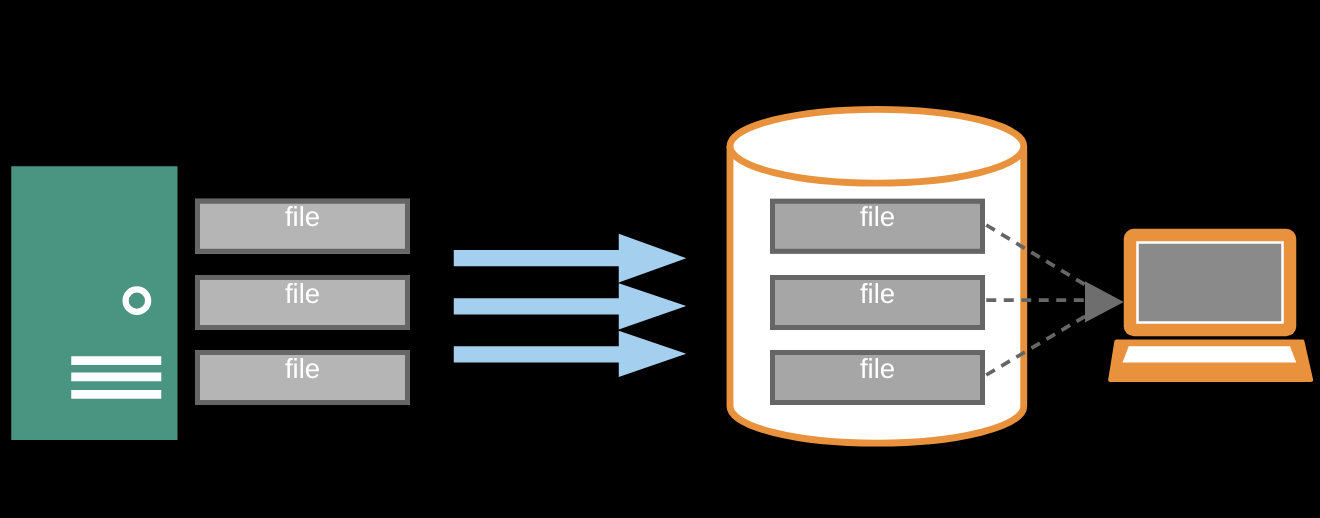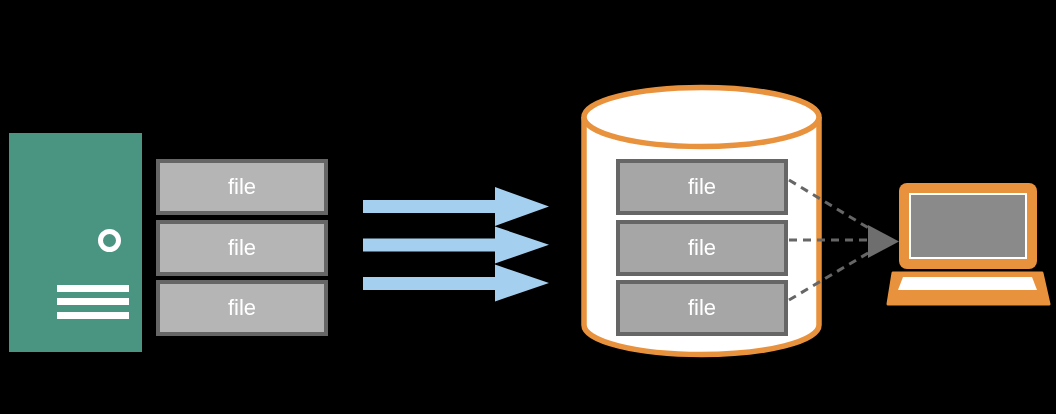--- a/index.html
+++ b/index.html
@@ -37,26 +37,26 @@
     width: 72px; height: 7px;
     background: #fff;
   }
   .v1 { top: 152px; }
   .v2 { top: 165px; }
   .v3 { top: 179px; }
 
   
   .file-box {
     position: absolute;
-    width: 172px; height: 56px;
+    width: 172px; height: 44px;
     box-sizing: border-box;
     border: 4px solid var(--file-border, #666);
     background: var(--file-fill, #b5b5b5);
     display: flex;
-    align-items: center;
+    align-items: flex-start;
     justify-content: center;
   }
   .file-box.db { left: 616px; background: var(--db-file-fill, #a6a6a6); }
   .file-box.src { left: 156px; }
   .r1 { top: 159px; }
   .r2 { top: 220px; }
   .r3 { top: 280px; }
   .file-label {
     color: var(--file-text, #fff);
     font-size: 22px;

